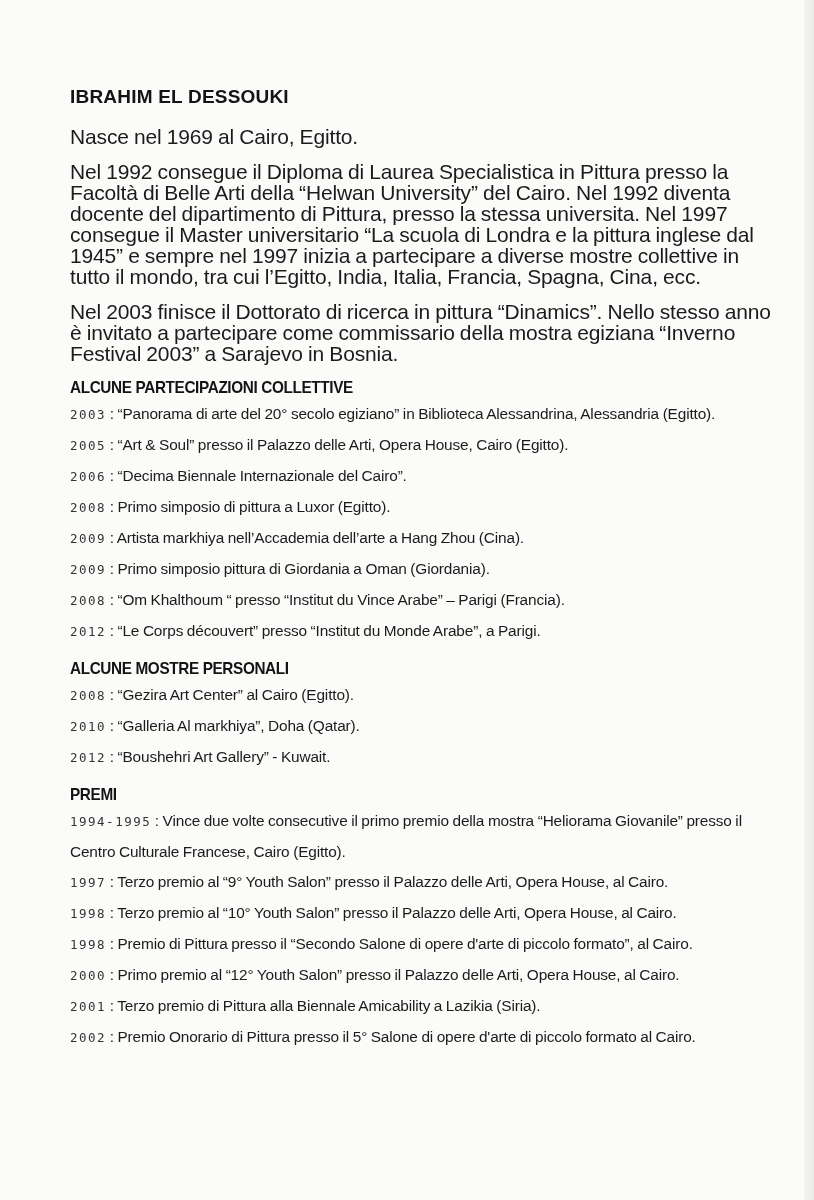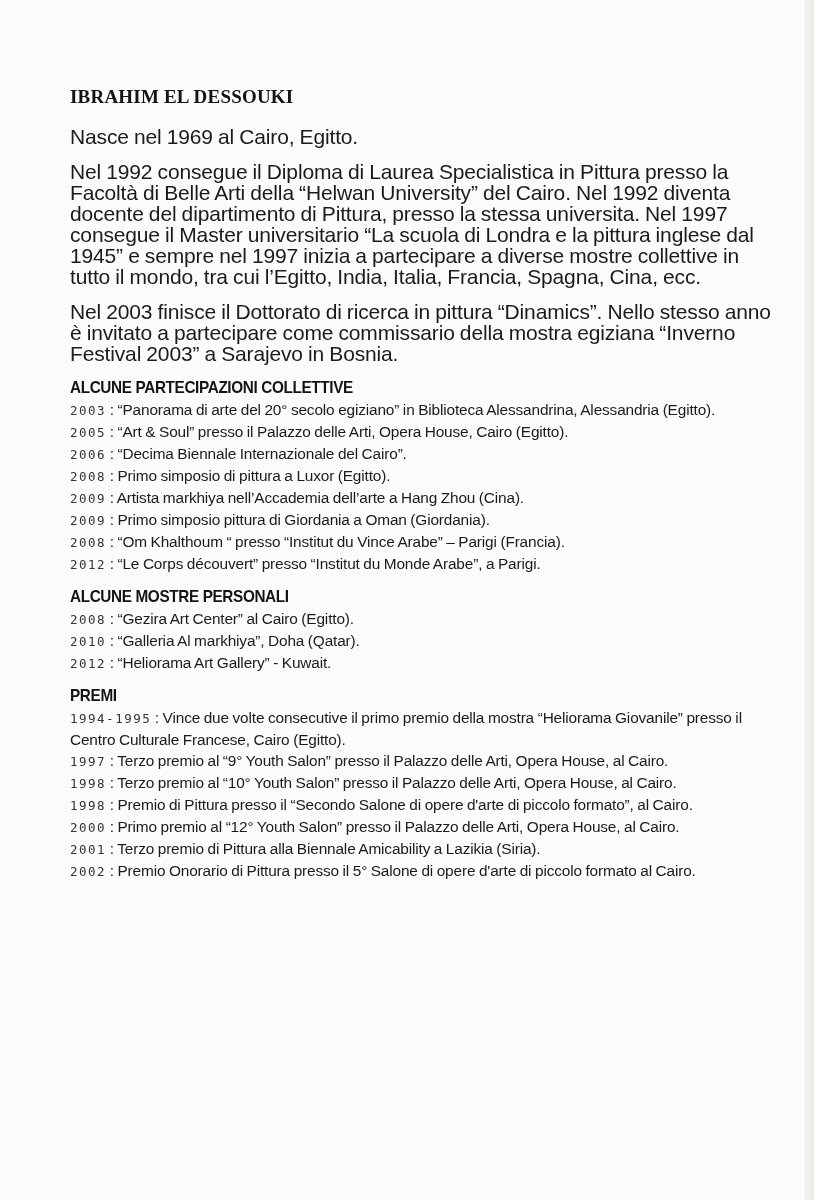--- a/index.html
+++ b/index.html
@@ -16,21 +16,21 @@
       position: absolute; top: 0; right: 0; width: 10px; height: 1200px;
       background: linear-gradient(to right, #f4f4f2, #e9e9e6);
     }
     .content {
       position: absolute;
       left: 70px;
       top: 86px;
       width: 710px;
     }
     .name-title {
-      font-family: Liberation Serif, serif;
+      font-family: Liberation Sans, sans-serif;
       font-weight: bold;
       font-size: 19px;
       letter-spacing: 0.2px;
       margin: 0 0 18px 0;
       color: #141414;
     }
     .para {
       font-size: 21px;
       line-height: 21px;
       margin: 0 0 14px 0;
@@ -43,21 +43,21 @@
       font-size: 17px;
       letter-spacing: -0.4px;
       transform: scaleX(0.9);
       transform-origin: left;
       margin: 0 0 1px 0;
       color: #141414;
     }
     .entries { margin: 0 0 12px 0; }
     .entry {
       font-size: 15.4px;
-      line-height: 21px;
+      line-height: 30px;
       letter-spacing: -0.15px;
       word-spacing: -0.5px;
     }
     .entry .year {
       font-family: "DejaVu Sans Mono", monospace;
       font-size: 12.5px;
       letter-spacing: 1.5px;
       color: #333;
     }
     .s1 { margin-top: 9px; }
@@ -86,21 +86,21 @@
       <div class="entry"><span class="year">2008</span><span> : “Om Khalthoum “ presso “Institut du Vince Arabe” – Parigi (Francia).</span></div>
       <div class="entry"><span class="year">2012</span><span> : “Le Corps découvert”  presso “Institut du Monde Arabe”, a Parigi.</span></div>
     </div>
   </div>
 
   <div>
     <div class="section-heading">ALCUNE MOSTRE PERSONALI</div>
     <div class="entries">
       <div class="entry"><span class="year">2008</span><span> : “Gezira Art Center” al Cairo (Egitto).</span></div>
       <div class="entry"><span class="year">2010</span><span> : “Galleria Al markhiya”, Doha (Qatar).</span></div>
-      <div class="entry"><span class="year">2012</span><span> : “Heliorama Art Gallery” - Kuwait.</span></div>
+      <div class="entry"><span class="year">2012</span><span> : “Boushehri Art Gallery” - Kuwait.</span></div>
     </div>
   </div>
 
   <div>
     <div class="section-heading">PREMI</div>
     <div class="entries">
       <div class="entry"><span class="year">1994-1995</span><span> : Vince due volte consecutive  il primo premio della mostra “Heliorama Giovanile” presso il Centro Culturale Francese, Cairo (Egitto).</span></div>
       <div class="entry"><span class="year">1997</span><span> : Terzo premio al “9° Youth Salon” presso il Palazzo delle Arti, Opera House, al Cairo.</span></div>
       <div class="entry"><span class="year">1998</span><span> : Terzo premio al “10° Youth Salon” presso il Palazzo delle Arti, Opera House, al Cairo.</span></div>
       <div class="entry"><span class="year">1998</span><span> : Premio di Pittura presso il “Secondo Salone di opere d'arte di piccolo formato”, al Cairo.</span></div>

